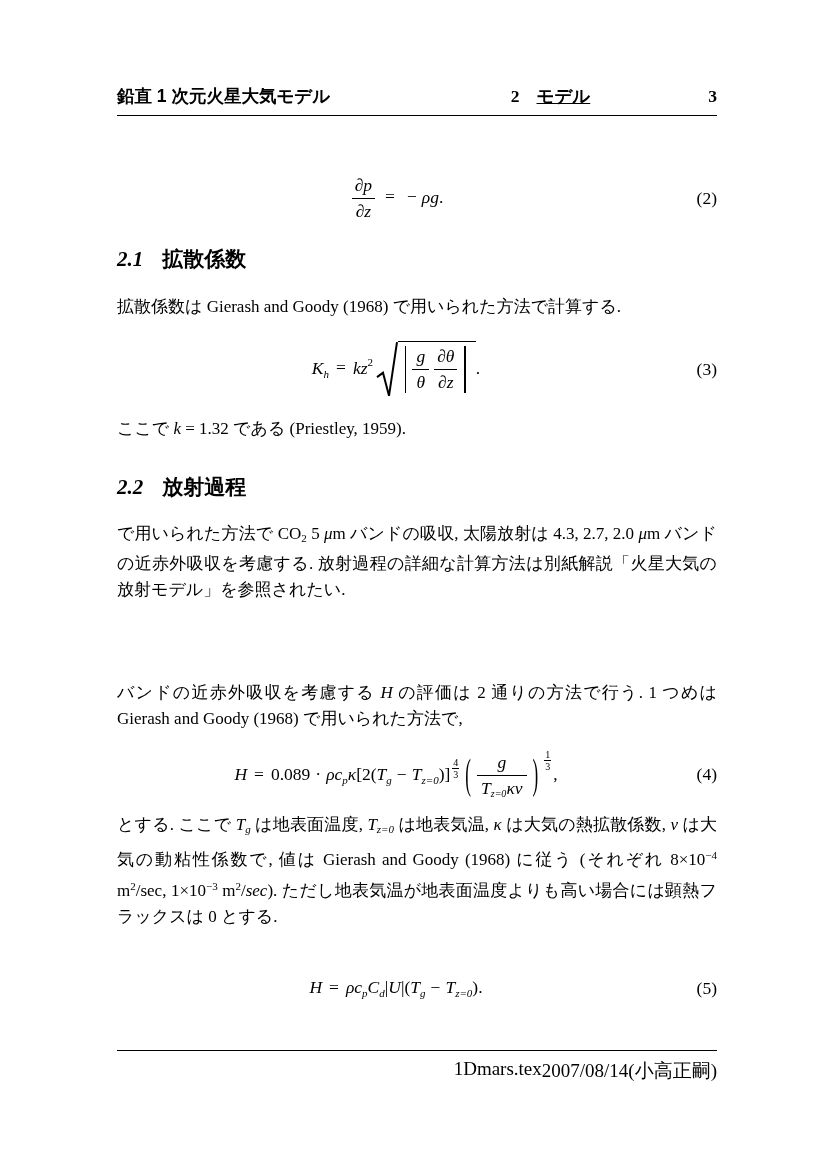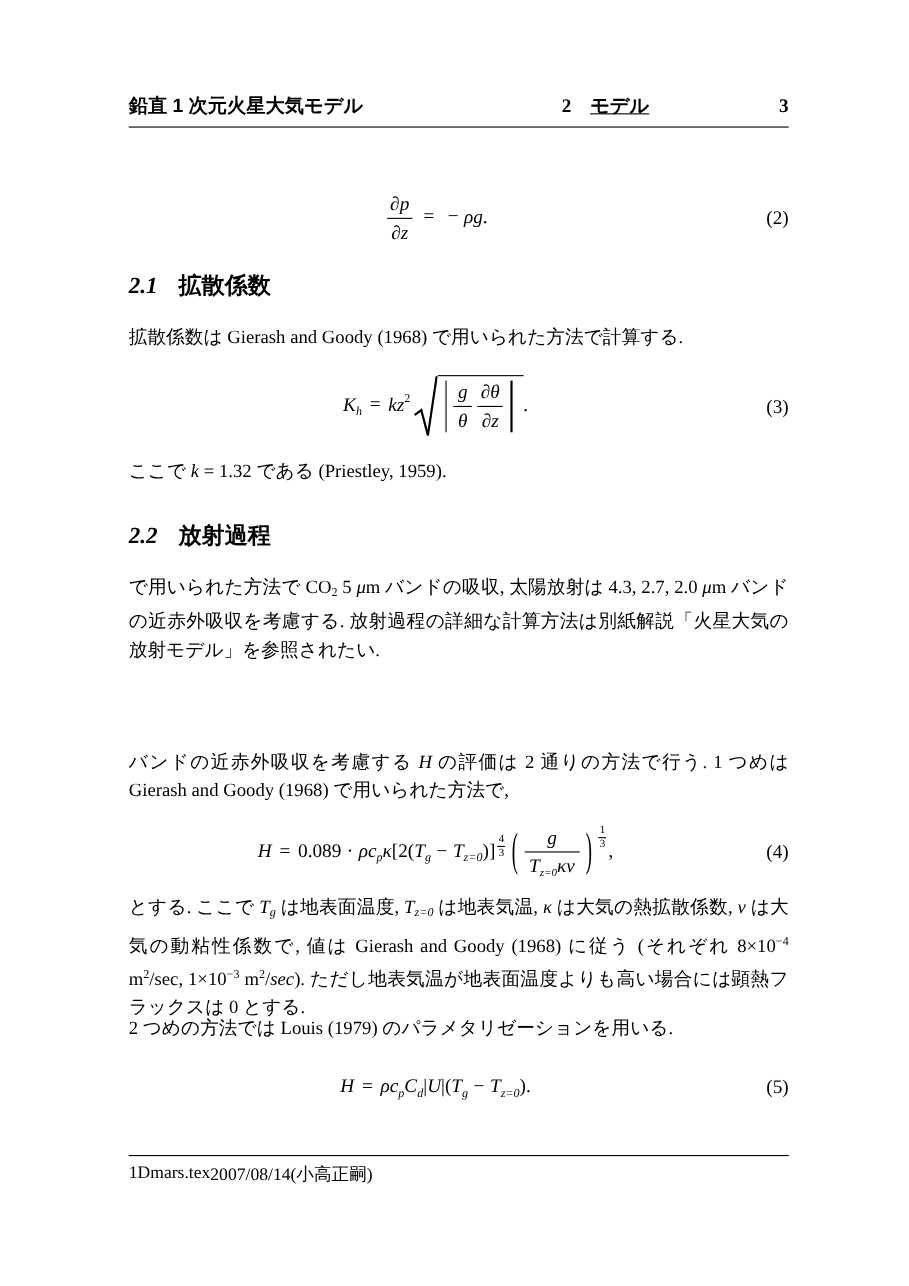--- a/index.html
+++ b/index.html
@@ -8,21 +8,21 @@
   .block{position:absolute;left:117px;width:600px;}
 
   
   .hdr{display:flex;align-items:baseline;border-bottom:1.6px solid #000;
        padding-bottom:7px;font-weight:bold;font-size:17.5px;}
   .hdr-title{font-family:"Liberation Sans","DejaVu Sans",sans-serif;}
   .hdr-secno{margin-left:auto;margin-right:17px;}
   .hdr-secname{font-family:"Liberation Sans","DejaVu Sans",sans-serif;text-decoration:underline;}
   .hdr-page{margin-left:118px;}
   .footer{border-top:1.6px solid #000;padding-top:7px;display:flex;
-          justify-content:flex-start;font-size:16px;}
+          justify-content:flex-end;font-size:19px;}
 
   
   .h2{font-size:21px;font-weight:bold;display:flex;align-items:baseline;}
   .h2-num{margin-right:19px;font-style:italic;}
   .h2-title{font-family:Liberation Serif, serif;}
 
   
   .para{font-size:17px;line-height:26px;text-align:justify;}
   .pit{font-style:italic;}
   .psub{font-size:11px;vertical-align:-3px;font-style:italic;}
@@ -138,23 +138,20 @@
           <span>3</span>
         </span><span>,</span>
     </div>
     <div class="eqnum">(4)</div>
   </div>
 
   <div class="block para" style="top:812px">
     <span>とする. ここで </span><span class="pit">T</span><span class="psub">g</span><span> は地表面温度, </span><span class="pit">T</span><span class="psub">z=0</span><span> は地表気温, </span><span class="pit">κ</span><span> は大気の熱拡散係数, </span><span class="pit">ν</span><span> は大気の動粘性係数で, 値は Gierash and Goody (1968) に従う (それぞれ 8×10</span><span class="psup">−4</span><span> m</span><span class="psup">2</span><span>/sec, 1×10</span><span class="psup">−3</span><span> m</span><span class="psup">2</span><span>/</span><span class="pit">sec</span><span>). ただし地表気温が地表面温度よりも高い場合には顕熱フラックスは 0 とする.</span>
   </div>
 
-  <div class="block para" style="top:922px">
-    <span>2 つめの方法では Louis (1979) のパラメタリゼーションを用いる.</span>
-  </div>
 
   <div class="block eqrow" style="top:966px;height:44px">
     <div class="eqmath">
       <span class="mi">H</span><span class="rel">=</span><span class="mi">ρc</span><span class="ms">p</span><span class="mi">C</span><span class="ms">d</span><span>|</span><span class="mi">U</span><span>|</span><span>(</span><span class="mi">T</span><span class="ms">g</span><span class="minus">−</span><span class="mi">T</span><span class="ms">z=0</span><span>).</span>
     </div>
     <div class="eqnum">(5)</div>
   </div>
 
   <div class="block footer" style="top:1050px">
     <span>1Dmars.tex</span>

